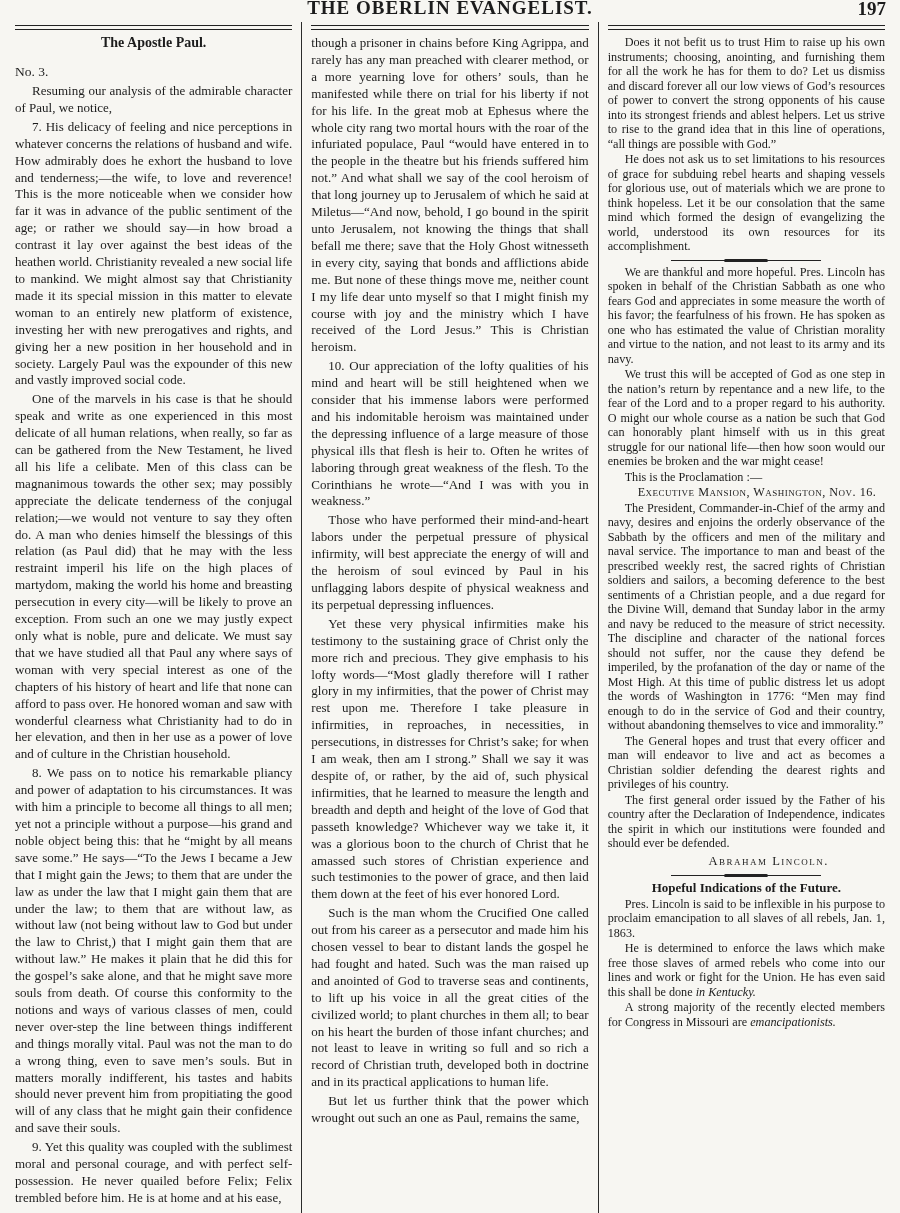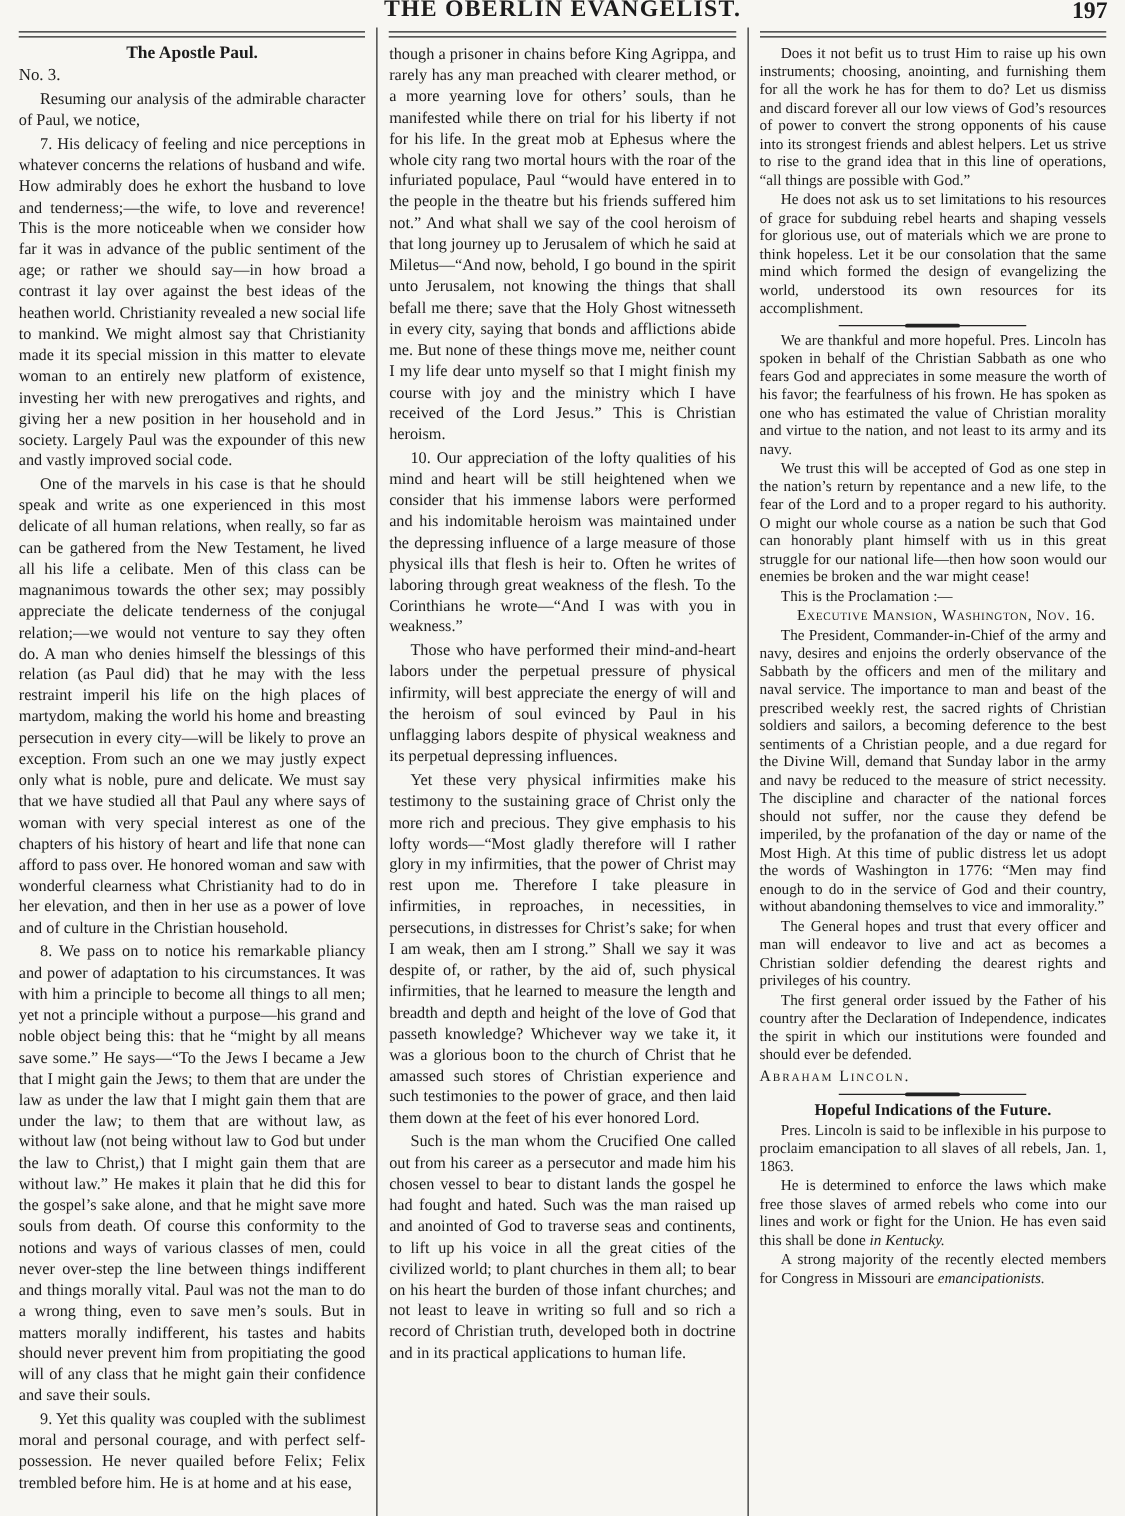--- a/index.html
+++ b/index.html
@@ -38,38 +38,39 @@
   }
   .body-text p{
     margin:2px 0 0 0;
     text-align:justify;
     text-indent:17px;
     font-size:13px;
     line-height:16.9px;
   }
   .body-text p.noindent{text-indent:0;}
   h2.art-title{
-    margin:3px 0 1px 0;
+    margin:3px 0 13px 0;
     text-align:center;
     font-size:14px;
     font-weight:bold;
   }
   .art-sub{
     font-size:13.5px;
     margin:1px 0 3px 0;
   }
   
   .col.tight .body-text p{font-size:12.2px;line-height:14.5px;margin-top:1px;}
   .col.tight h2.art-title{font-size:13px;margin:2px 0 1px 0;}
   .dateline{
     font-variant:small-caps;
     letter-spacing:.5px;
     text-indent:30px !important;
   }
   .signature{
+    text-align:right;
     padding-right:56px;
     font-variant:small-caps;
     letter-spacing:1.5px;
     font-size:12.6px;
     line-height:16px;
     margin-top:2px;
   }
   .section-divider{
     position:relative;
     width:150px;height:1px;
@@ -110,20 +111,21 @@
     </section>
 
     <section class="col">
       <div class="double-rule"></div>
       <div class="body-text">
         <p class="noindent">though a prisoner in chains before King Agrippa, and rarely has any man preached with clearer method, or a more yearning love for others’ souls, than he manifested while there on trial for his liberty if not for his life.  In the great mob at Ephesus where the whole city rang two mortal hours with the roar of the infuriated populace, Paul “would have entered in to the people in the theatre but his friends suffered him not.”  And what shall we say of the cool heroism of that long journey up to Jerusalem of which he said at Miletus—“And now, behold, I go bound in the spirit unto Jerusalem, not knowing the things that shall befall me there; save that the Holy Ghost witnesseth in every city, saying that bonds and afflictions abide me.  But none of these things move me, neither count I my life dear unto myself so that I might finish my course with joy and the ministry which I have received of the Lord Jesus.”  This is Christian heroism.</p>
         <p>10. Our appreciation of the lofty qualities of his mind and heart will be still heightened when we consider that his immense labors were performed and his indomitable heroism was maintained under the depressing influence of a large measure of those physical ills that flesh is heir to.  Often he writes of laboring through great weakness of the flesh. To the Corinthians he wrote—“And I was with you in weakness.”</p>
         <p>Those who have performed their mind-and-heart labors under the perpetual pressure of physical infirmity, will best appreciate the energy of will and the heroism of soul evinced by Paul in his unflagging labors despite of physical weakness and its perpetual depressing influences.</p>
         <p>Yet these very physical infirmities make his testimony to the sustaining grace of Christ only the more rich and precious.  They give emphasis to his lofty words—“Most gladly therefore will I rather glory in my infirmities, that the power of Christ may rest upon me.  Therefore I take pleasure in infirmities, in reproaches, in necessities, in persecutions, in distresses for Christ’s sake; for when I am weak, then am I strong.”  Shall we say it was despite of, or rather, by the aid of, such physical infirmities, that he learned to measure the length and breadth and depth and height of the love of God that passeth knowledge?  Whichever way we take it, it was a glorious boon to the church of Christ that he amassed such stores of Christian experience and such testimonies to the power of grace, and then laid them down at the feet of his ever honored Lord.</p>
         <p>Such is the man whom the Crucified One called out from his career as a persecutor and made him his chosen vessel to bear to distant lands the gospel he had fought and hated.  Such was the man raised up and anointed of God to traverse seas and continents, to lift up his voice in all the great cities of the civilized world; to plant churches in them all; to bear on his heart the burden of those infant churches; and not least to leave in writing so full and so rich a record of Christian truth, developed both in doctrine and in its practical applications to human life.</p>
+        <p>But let us further think that the power which wrought out such an one as Paul, remains the same,</p>
       </div>
     </section>
 
     <section class="col tight">
       <div class="double-rule"></div>
       <div class="body-text">
         <p>Does it not befit us to trust Him to raise up his own instruments; choosing, anointing, and furnishing them for all the work he has for them to do? Let us dismiss and discard forever all our low views of God’s resources of power to convert the strong opponents of his cause into its strongest friends and ablest helpers.  Let us strive to rise to the grand idea that in this line of operations, “all things are possible with God.”</p>
         <p>He does not ask us to set limitations to his resources of grace for subduing rebel hearts and shaping vessels for glorious use, out of materials which we are prone to think hopeless.  Let it be our consolation that the same mind which formed the design of evangelizing the world, understood its own resources for its accomplishment.</p>
 
         <div class="section-divider"></div>

